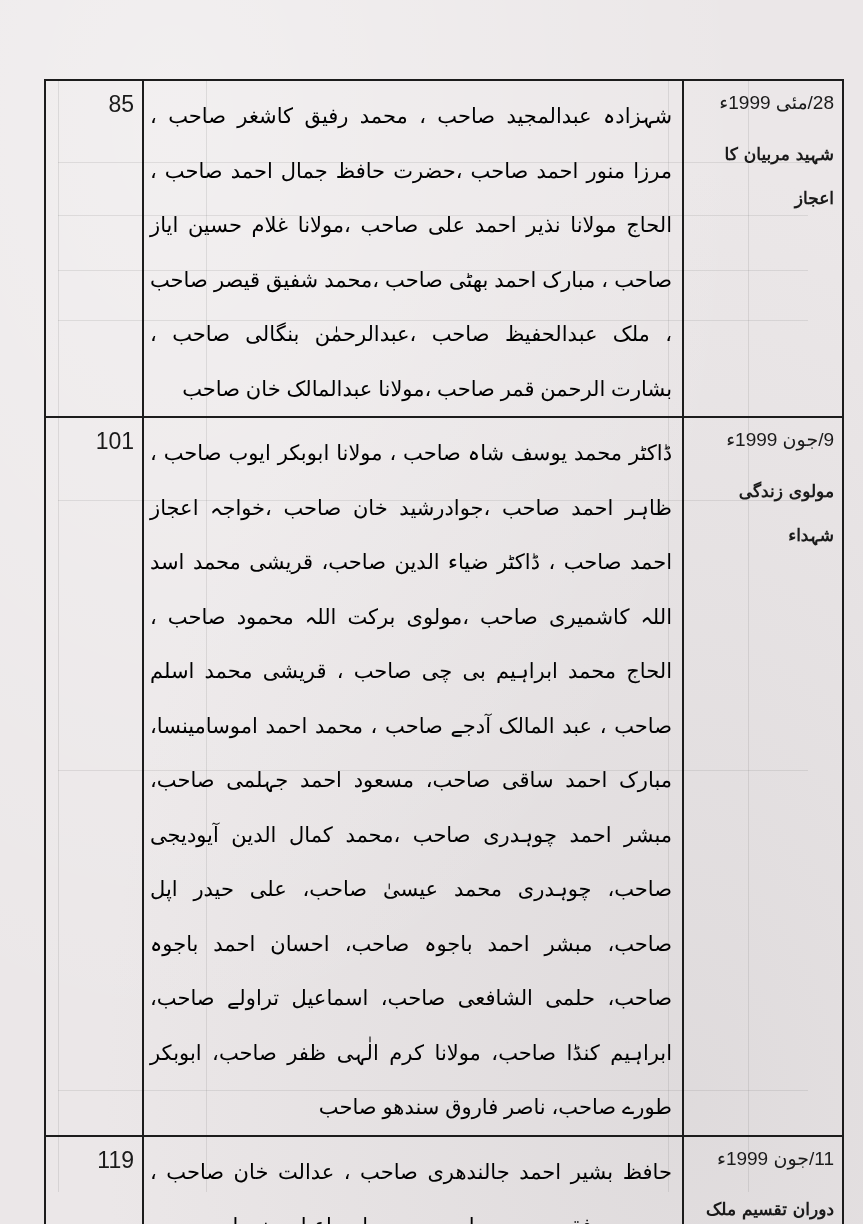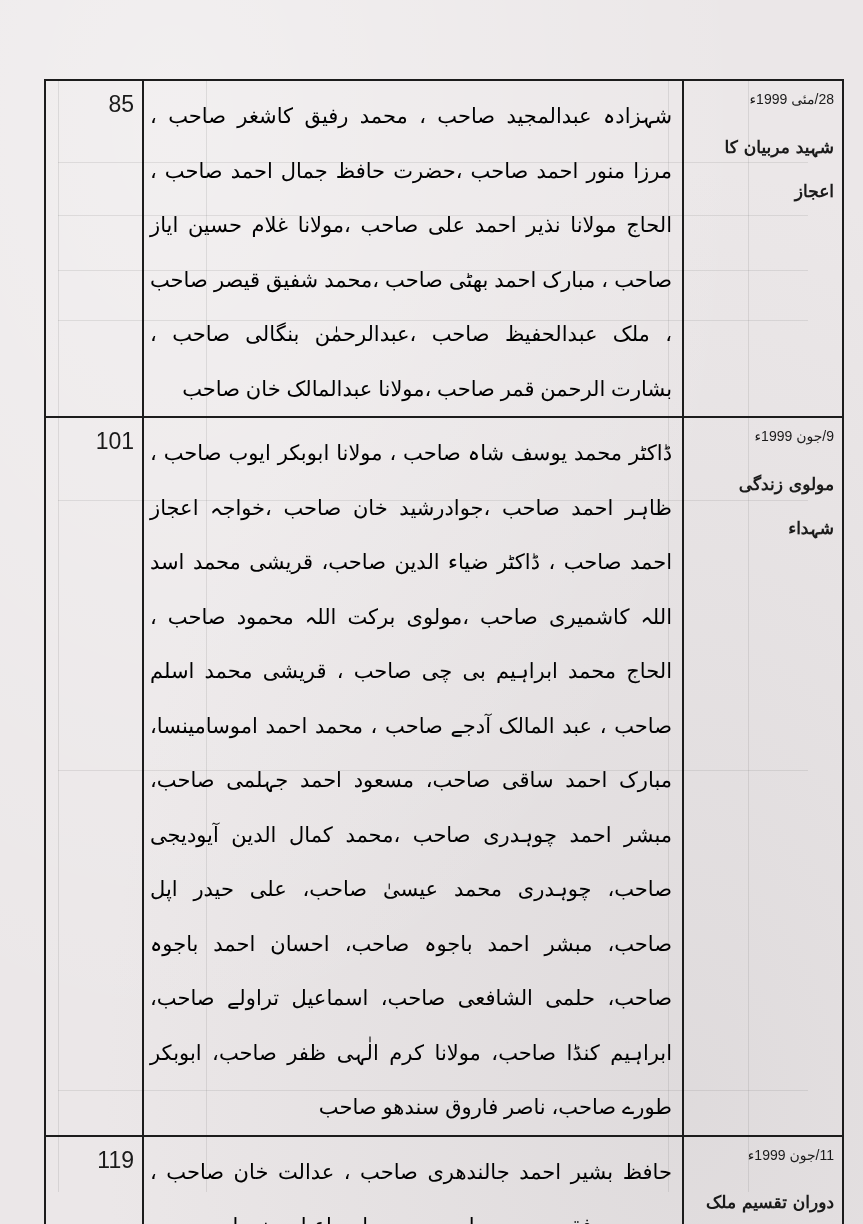--- a/index.html
+++ b/index.html
@@ -34,21 +34,21 @@
       vertical-align: top;
       padding: 0;
     }
     td.date-cell { width: 142px; padding: 10px 8px 0 8px !important; }
     td.names-cell { width: 522px; padding: 8px 10px 0 6px !important; }
     td.count-cell { width: 88px; padding: 10px 8px 0 0 !important; text-align: right; }
 
     .date {
       direction: rtl; text-align: right;
       font-family: "Liberation Sans", sans-serif;
-      font-size: 14px; color: #1a1a1a; margin-bottom: 18px;
+      font-size: 19px; color: #1a1a1a; margin-bottom: 18px;
       white-space: nowrap;
     }
     .occasion {
       direction: rtl; 
       font-family: "DejaVu Serif", serif;
       font-size: 17px; line-height: 44px; color: #1a1a1a;
       font-weight: bold;
     }
     .occasion.center { text-align: right; line-height: 42px; }
     .names {

